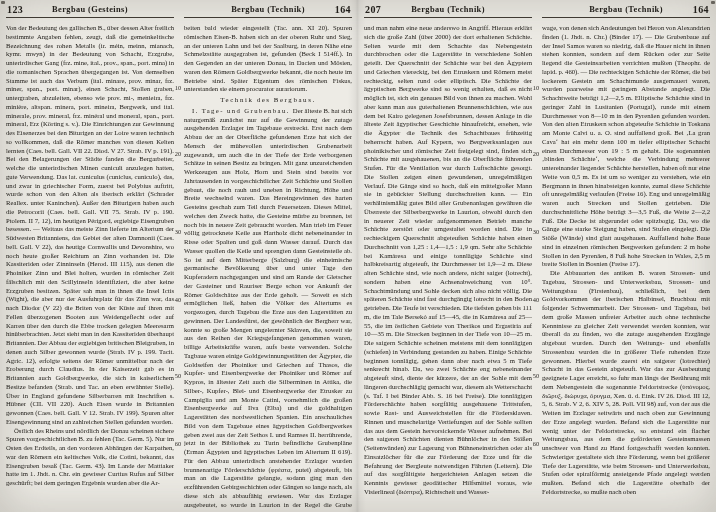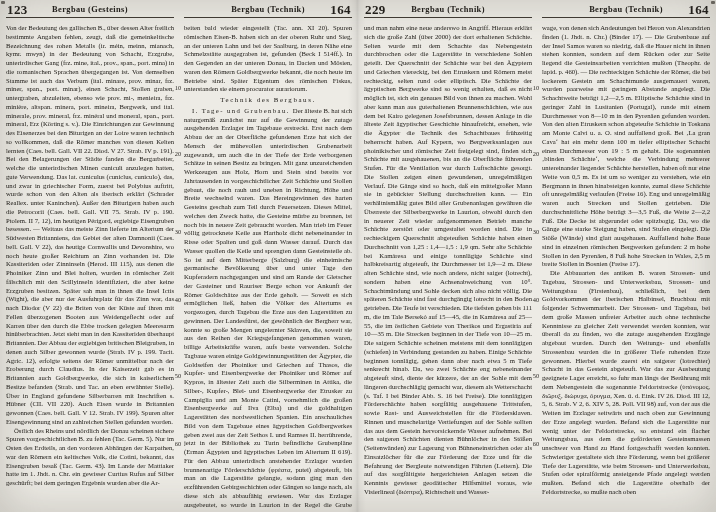--- a/index.html
+++ b/index.html
@@ -20,21 +20,21 @@
   .page{position:absolute;top:0;height:512px;width:352px;}
   .page-left{left:0;}
   .page-right{left:360px;}
   .colwrap{position:absolute;top:4px;width:168px;}
   .colhead{
     position:relative;height:13px;text-align:center;
     border-bottom:1px solid #3f3a33;
     font-size:8.4px;font-weight:bold;letter-spacing:.4px;line-height:12px;
     white-space:nowrap;
   }
-  .pn{position:absolute;top:0;font-size:13px;font-weight:bold;}
+  .pn{position:absolute;top:0;font-size:10px;font-weight:bold;}
   .pn-left{left:1px;}
   .pn-right{right:1px;}
   .coltext{
     margin-top:6px;height:486px;overflow:hidden;
     font-size:6.7px;line-height:8.75px;text-align:justify;
     word-spacing:-0.2px;
   }
   .coltext p{margin:0;}
   .coltext p.indent{text-indent:8px;}
   .heading{
@@ -81,21 +81,21 @@
         <div class="mark" style="top: 228px;">30</div>
         <div class="mark" style="top: 296px;">40</div>
         <div class="mark" style="top: 372px;">50</div>
         <div class="mark" style="top: 440px;">60</div>
       </div>
   </div>
 
   <div class="page page-right">
     <div class="colwrap" style="left:4px">
       <div class="colhead">
-        <span class="pn pn-left">229</span>
+        <span class="pn pn-left">207</span>
         <span class="ht">Bergbau (Technik)</span>
       </div>
       <div class="coltext">
           <p class="">und man nahm eine neue anderswo in Angriff. Hieraus erklärt sich die große Zahl (über 2000) der dort erhaltenen Schächte. Selten wurde mit dem Schachte das Nebengestein durchbrochen oder die Lagerstätte in verschiedene Sohlen geteilt. Der Querschnitt der Schächte war bei den Ägyptern und Griechen viereckig, bei den Etruskern und Römern meist rechteckig, selten rund oder elliptisch. Die Schächte der ägyptischen Bergwerke sind so wenig erhalten, daß es nicht möglich ist, sich ein genaues Bild von ihnen zu machen. Wohl aber kann man aus guterhaltenen Brunnenschächten, wie aus dem bei Kairo gelegenen Josefsbrunnen, dessen Anlage in die älteste Zeit ägyptischer Geschichte hinaufreicht, ersehen, wie die Ägypter die Technik des Schachtbaues frühzeitig beherrscht haben. Auf Kypern, wo Bergwerksanlagen aus phoinikischer und römischer Zeit freigelegt sind, finden sich Schächte mit ausgehauenen, bis an die Oberfläche führenden Stufen. Für die Ventilation war durch Luftschächte gesorgt. Die Stollen zeigen einen gewundenen, unregelmäßigen Verlauf. Die Gänge sind so hoch, daß ein mittelgroßer Mann sie in gebückter Stellung durchschreiten kann. — Ein verhältnismäßig gutes Bild aller Grubenanlagen gewähren die Überreste der Silberbergwerke in Laurion, obwohl durch den in neuerer Zeit wieder aufgenommenen Betrieb manche Schächte zerstört oder umgestaltet worden sind. Die in rechteckigem Querschnitt abgeteuften Schächte haben einen Durchschnitt von 1,25 : 1,4—1,5 : 1,9 qm. Sehr alte Schächte bei Kamáresa und einige tonnlägige Schächte sind halbkreisartig abgeteuft, ihr Durchmesser ist 1,9—2 m. Diese alten Schächte sind, wie noch andere, nicht saiger (lotrecht), sondern haben eine Achsenabweichung von 10°. Schachtmündung und Sohle decken sich also nicht völlig. Die späteren Schächte sind fast durchgängig lotrecht in den Boden getrieben. Die Teufe ist verschieden. Die tiefsten gehen bis 111 m, die im Tale Bersekó auf 15—45, die in Kamáresa auf 25—55, die im östlichen Gebiete von Therikos und Ergastiria auf 10—35 m. Die Strecken beginnen in der Tiefe von 10—25 m. Die saigern Schächte scheinen meistens mit dem tonnlägigen (schiefen) in Verbindung gestanden zu haben. Einige Schächte beginnen tonnlägig, gehen dann aber nach etwa 5 m Tiefe senkrecht hinab. Da, wo zwei Schächte eng nebeneinander abgeteuft sind, diente der kürzere, der an der Sohle mit dem längeren durchschlägig gemacht war, diesem als Wetterschacht (s. Taf. I bei Binder Abb. S. 16 bei Freise). Die tonnlägigen Förderschächte haben sorgfältig ausgehauene Trittstufen, sowie Rast- und Ausweichstellen für die Fördersklaven. Rinnen und muschelartige Vertiefungen auf der Sohle sollten das aus dem Gestein hervorsickernde Wasser aufnehmen. Bei den saigeren Schächten dienten Bühnlöcher in den Stößen (Seitenwänden) zur Lagerung von Bühneneinstrichen oder als Einsatzlöcher für die zur Förderung der Erze und für die Befahrung der Bergleute notwendigen Fährten (Leitern). Die auf das sorgfältigste hergerichteten Anlagen setzen die Kenntnis gewisser geodätischer Hilfsmittel voraus, wie Visierlineal (διόπτρα), Richtscheit und Wasser-</p>
         </div>
     </div>
     <div class="colwrap" style="left:182px">
       <div class="colhead">
         <span class="ht">Bergbau (Technik)</span>
         <span class="pn pn-right">164</span>

